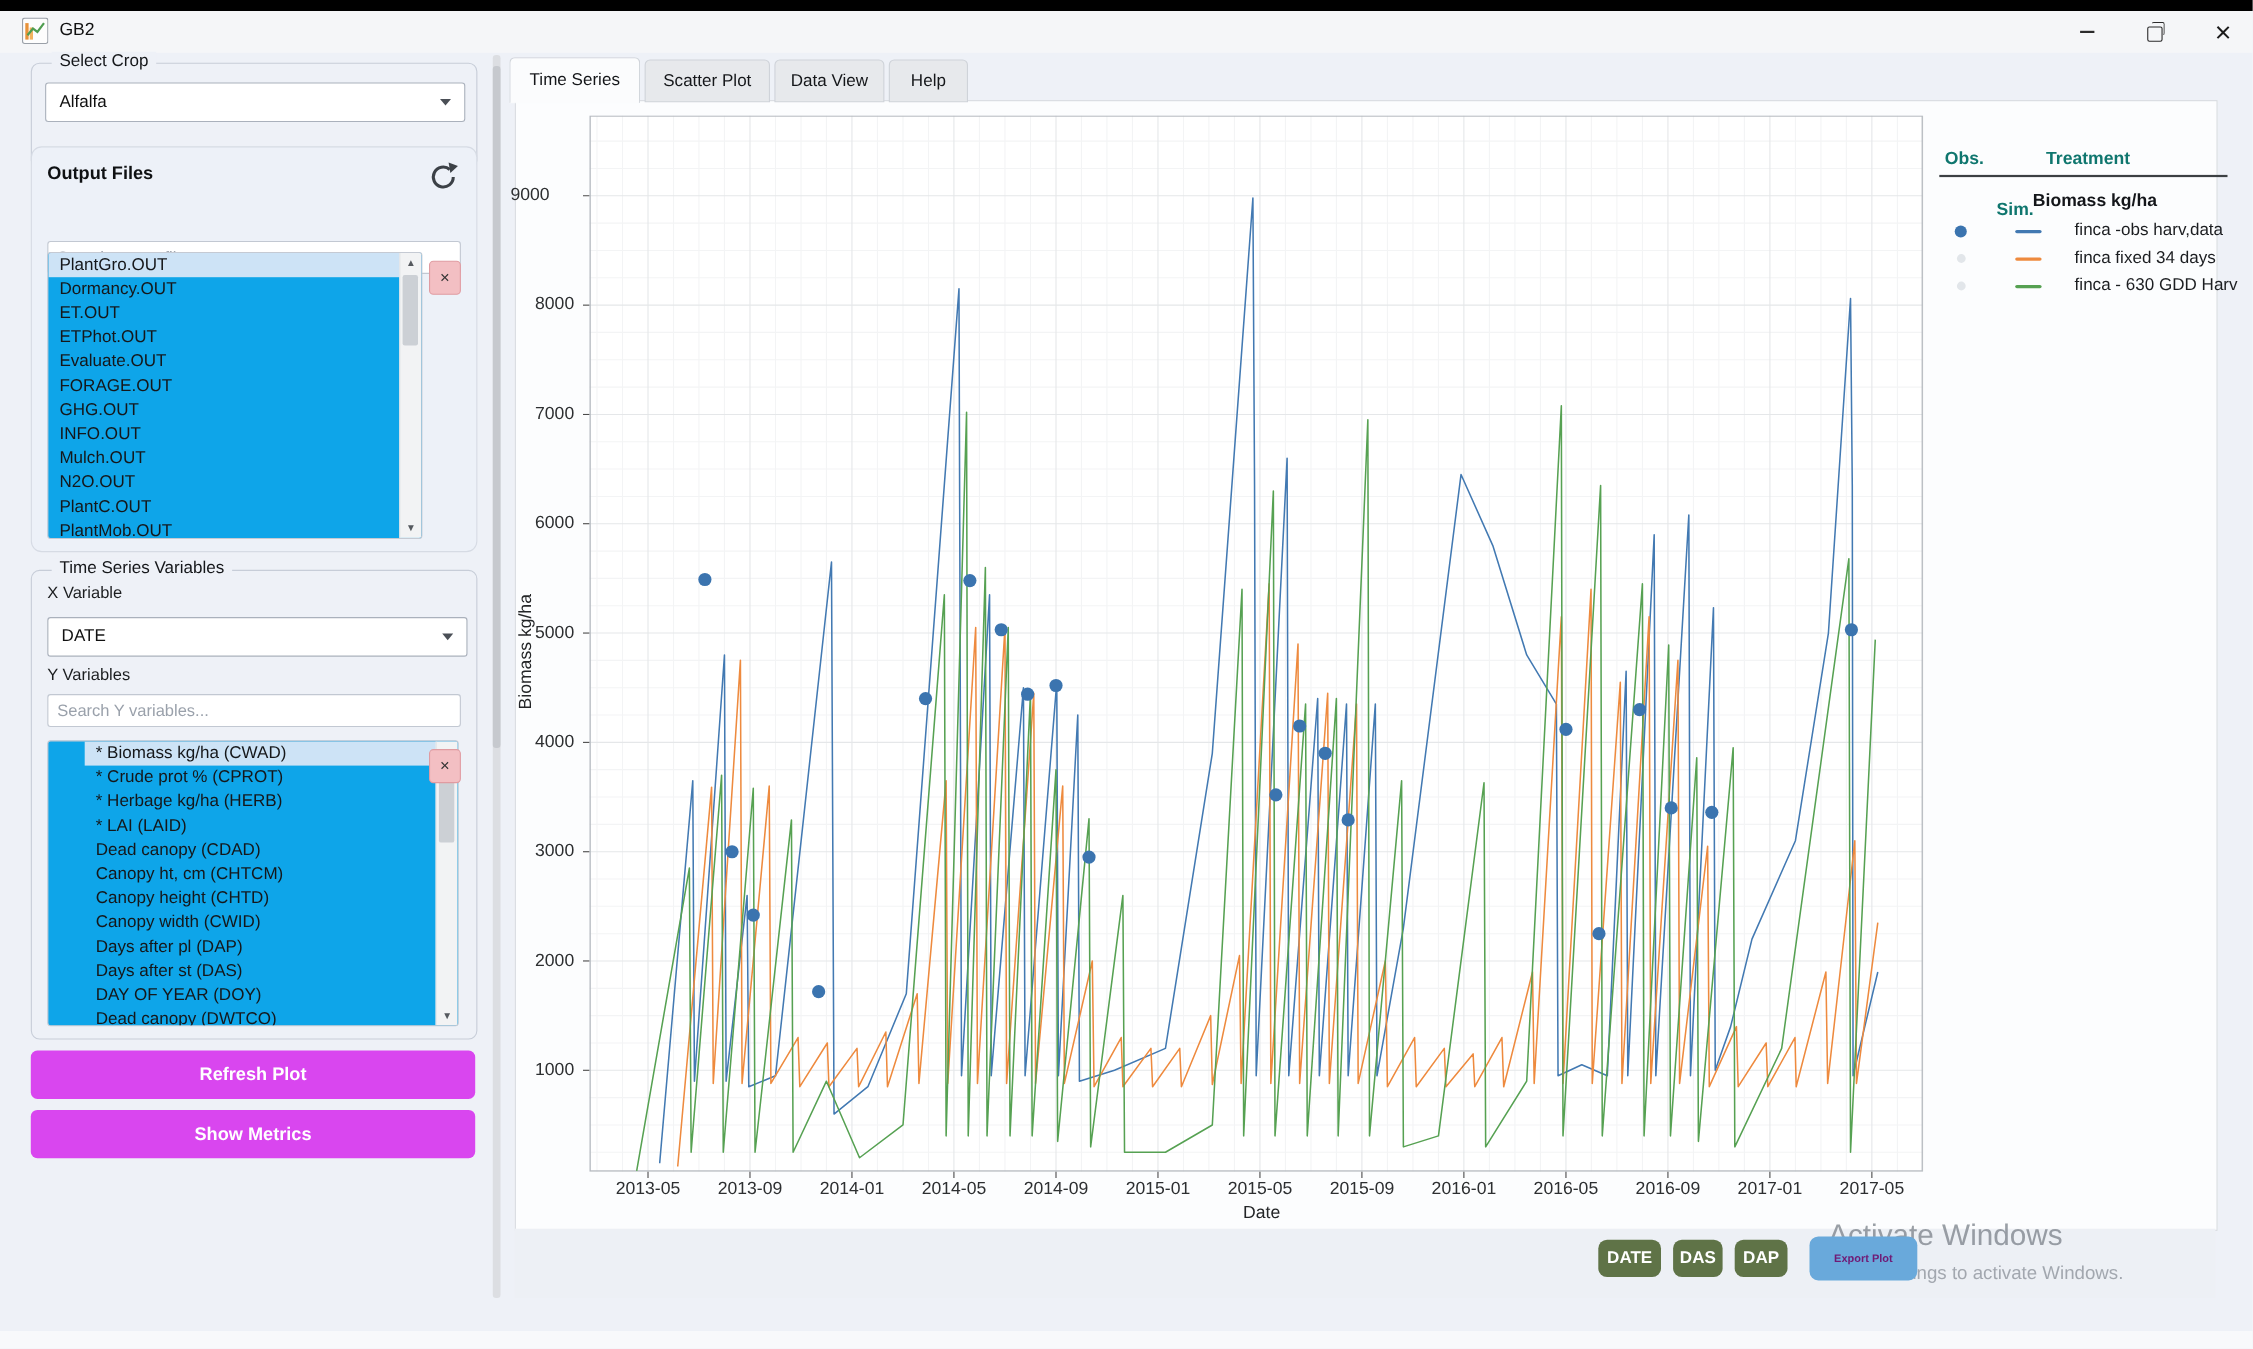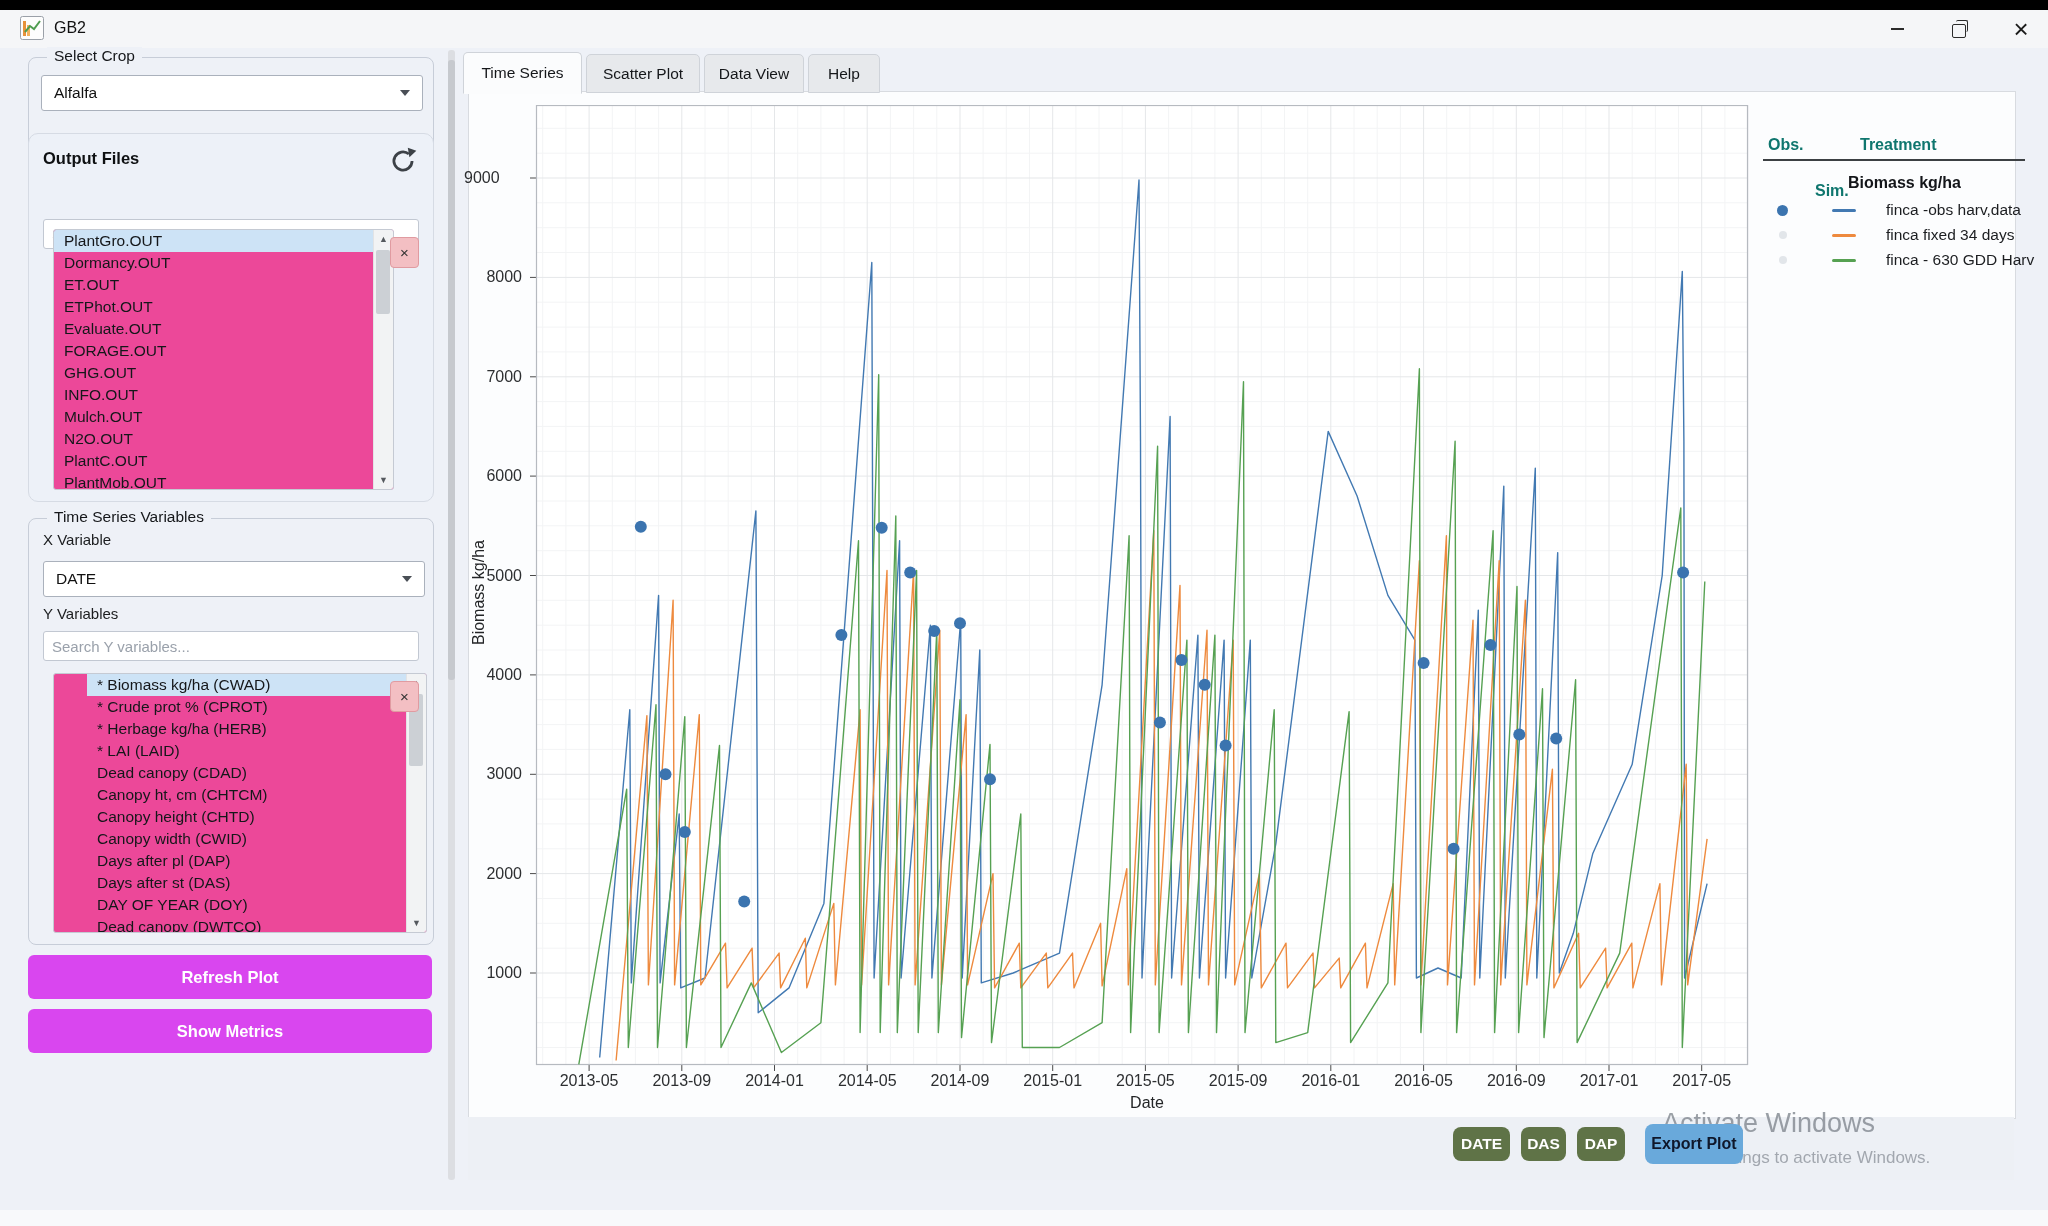--- a/index.html
+++ b/index.html
@@ -21,21 +21,21 @@
   .fieldset{border:1px solid #c7cdd8;border-radius:8px;background:#eef1f7;}
   .fieldset-label{position:absolute;top:-11px;left:18px;background:#eef1f7;padding:0 7px;font-size:15.5px;color:#15171a;}
   .panel{background:#edf1f8;border:1px solid #d6dbe4;border-radius:10px;}
   .panel-title{font-size:16.5px;font-weight:bold;color:#0f1113;}
   .selectbox{background:#fff;border:1px solid #aab1bc;border-radius:3px;display:flex;align-items:center;font-size:15.5px;color:#111;}
   .selectbox .val{padding-left:12px;flex:1;}
   .caret{width:0;height:0;border-left:5px solid transparent;border-right:5px solid transparent;border-top:6px solid #4a4f56;margin-right:12px;}
   .search{background:#fff;border:1px solid #c2c8d2;border-radius:3px;font-size:15px;color:#222;
           padding:0 8px;font-family:"Liberation Sans",sans-serif;outline:none;box-sizing:border-box;}
   .search::placeholder{color:#9aa1ab;}
-  .listbox{background:#ec4899;border:1px solid #c5cad3;border-radius:3px;overflow:hidden;margin-left:10px;}
+  .listbox{background:#0ea5e9;border:1px solid #c5cad3;border-radius:3px;overflow:hidden;}
   .list-item{height:22px;line-height:22px;padding-left:10px;font-size:15.5px;color:#15171a;white-space:nowrap;}
   .list-item.selected{background:#cde3f6;}
   .vscroll{position:absolute;top:0;right:0;width:19px;height:100%;background:#f2f3f4;border-left:1px solid #e2e3e5;}
   .scroll-arrow{height:18px;display:flex;align-items:center;justify-content:center;font-size:9px;color:#55595e;}
   .scroll-arrow.down{position:absolute;bottom:0;width:100%;}
   .scroll-thumb{position:absolute;left:2px;width:14px;background:#ccd0d5;border-radius:2px;}
   .x-btn{background:#f3bfc3;border:1px solid #e09ba1;border-radius:4px;display:flex;align-items:center;justify-content:center;
          font-size:15px;color:#333;cursor:default;}
   .big-btn{background:#d946ef;border-radius:6px;display:flex;align-items:center;justify-content:center;
            color:#fff;font-size:16.5px;font-weight:bold;cursor:default;}
@@ -55,21 +55,21 @@
   .legend-rule{position:absolute;height:2px;background:#3c4043;}
   .legend-title{position:absolute;font-size:16px;font-weight:bold;color:#14161a;}
   .legend-row{position:absolute;height:24px;display:flex;align-items:center;gap:10px;}
   .lg-dot{width:11px;height:11px;border-radius:50%;display:inline-block;}
   .lg-dot.faint{width:8px;height:8px;background:#e2e6ea;}
   .lg-line{width:24px;height:3px;border-radius:2px;display:inline-block;}
   .lg-label{font-size:15.5px;color:#1c1e21;margin-left:20px;white-space:nowrap;}
   
   .tag-btn{background:#5f7347;border-radius:8px;color:#fff;font-weight:bold;font-size:15.5px;
            display:flex;align-items:center;justify-content:center;cursor:default;}
-  .export-btn{background:#69a9db;border-radius:8px;color:#0f172a;font-weight:bold;font-size:16px;
+  .export-btn{background:#69a9db;border-radius:8px;color:#701a75;font-weight:bold;font-size:10px;
            display:flex;align-items:center;justify-content:center;cursor:default;}
   .wm1{font-size:27px;color:rgba(122,128,136,0.75);}
   .wm2{font-size:17px;color:rgba(122,128,136,0.65);}
   .bottom-strip{background:#f8f9fb;}
 </style>
 </head>
 <body>
 
 <div class="abs top-strip"></div>
 <div class="abs titlebar"></div>

